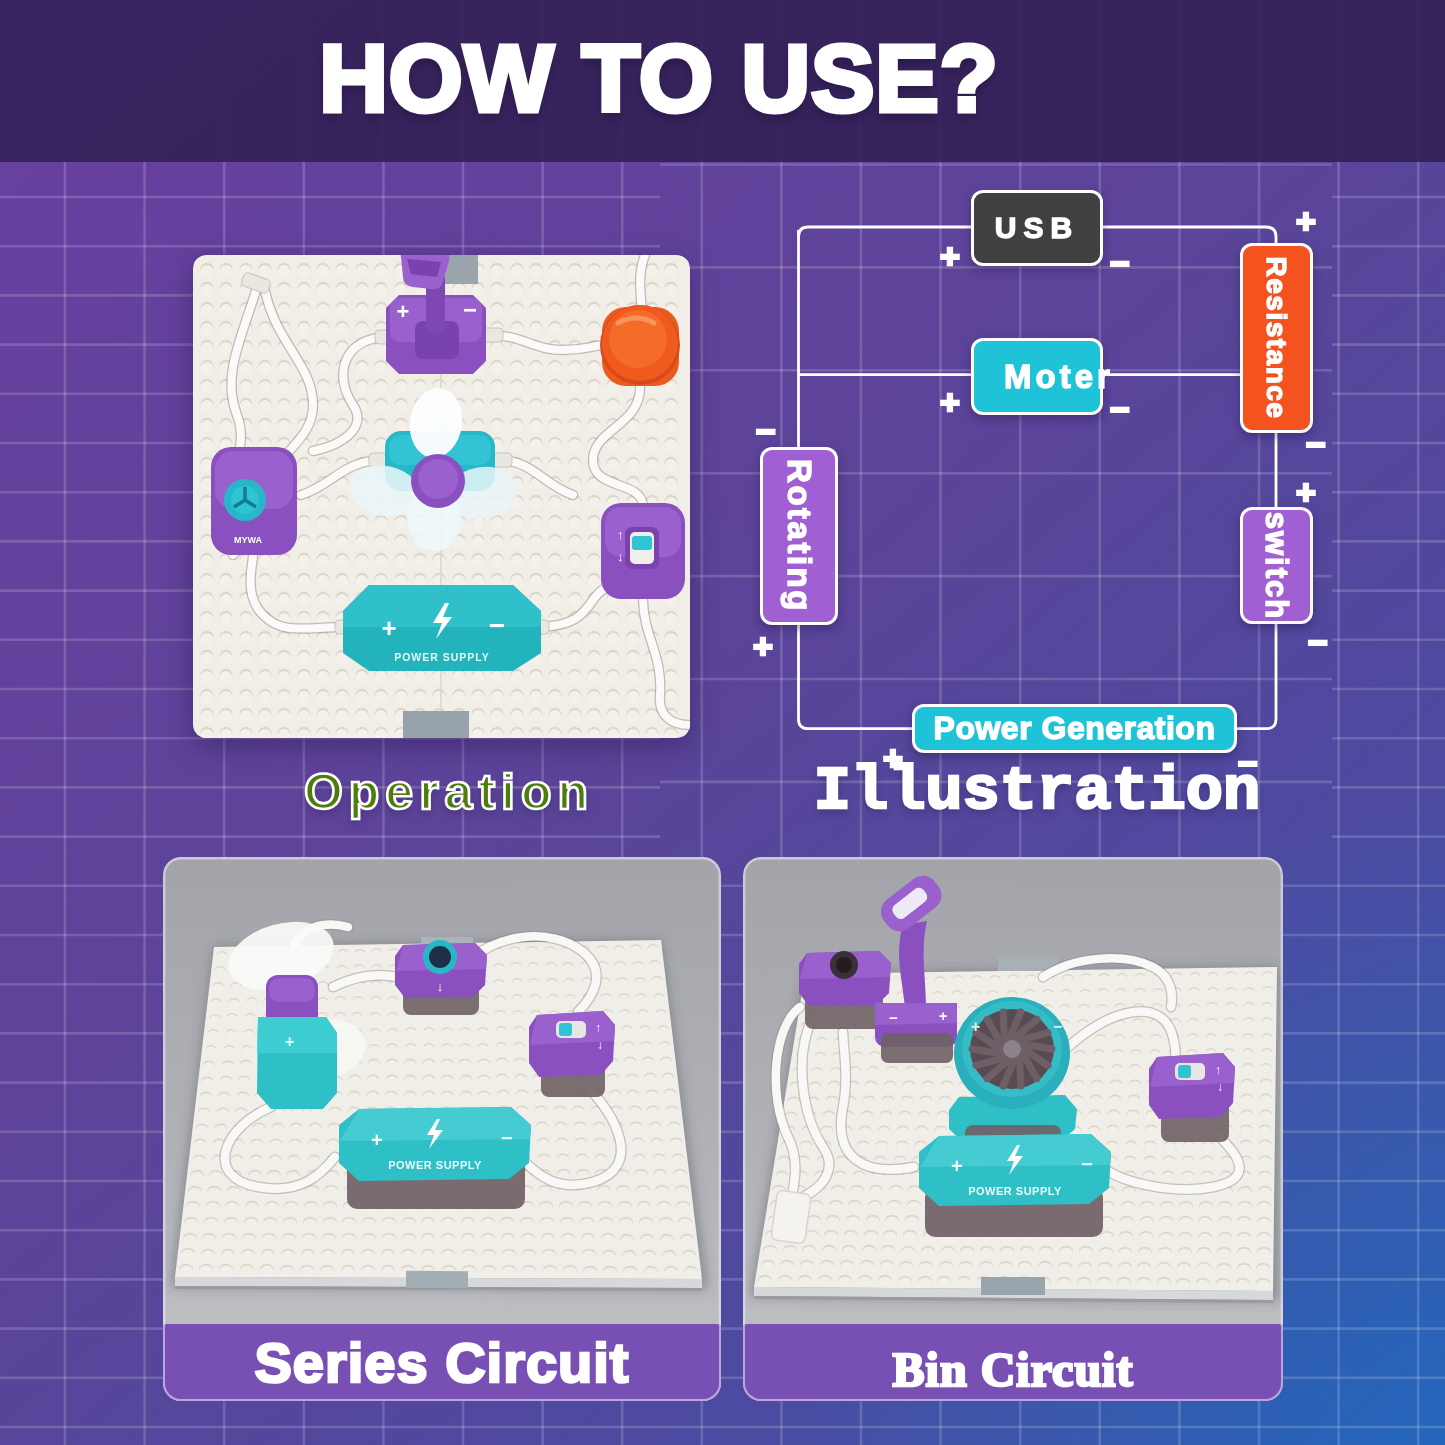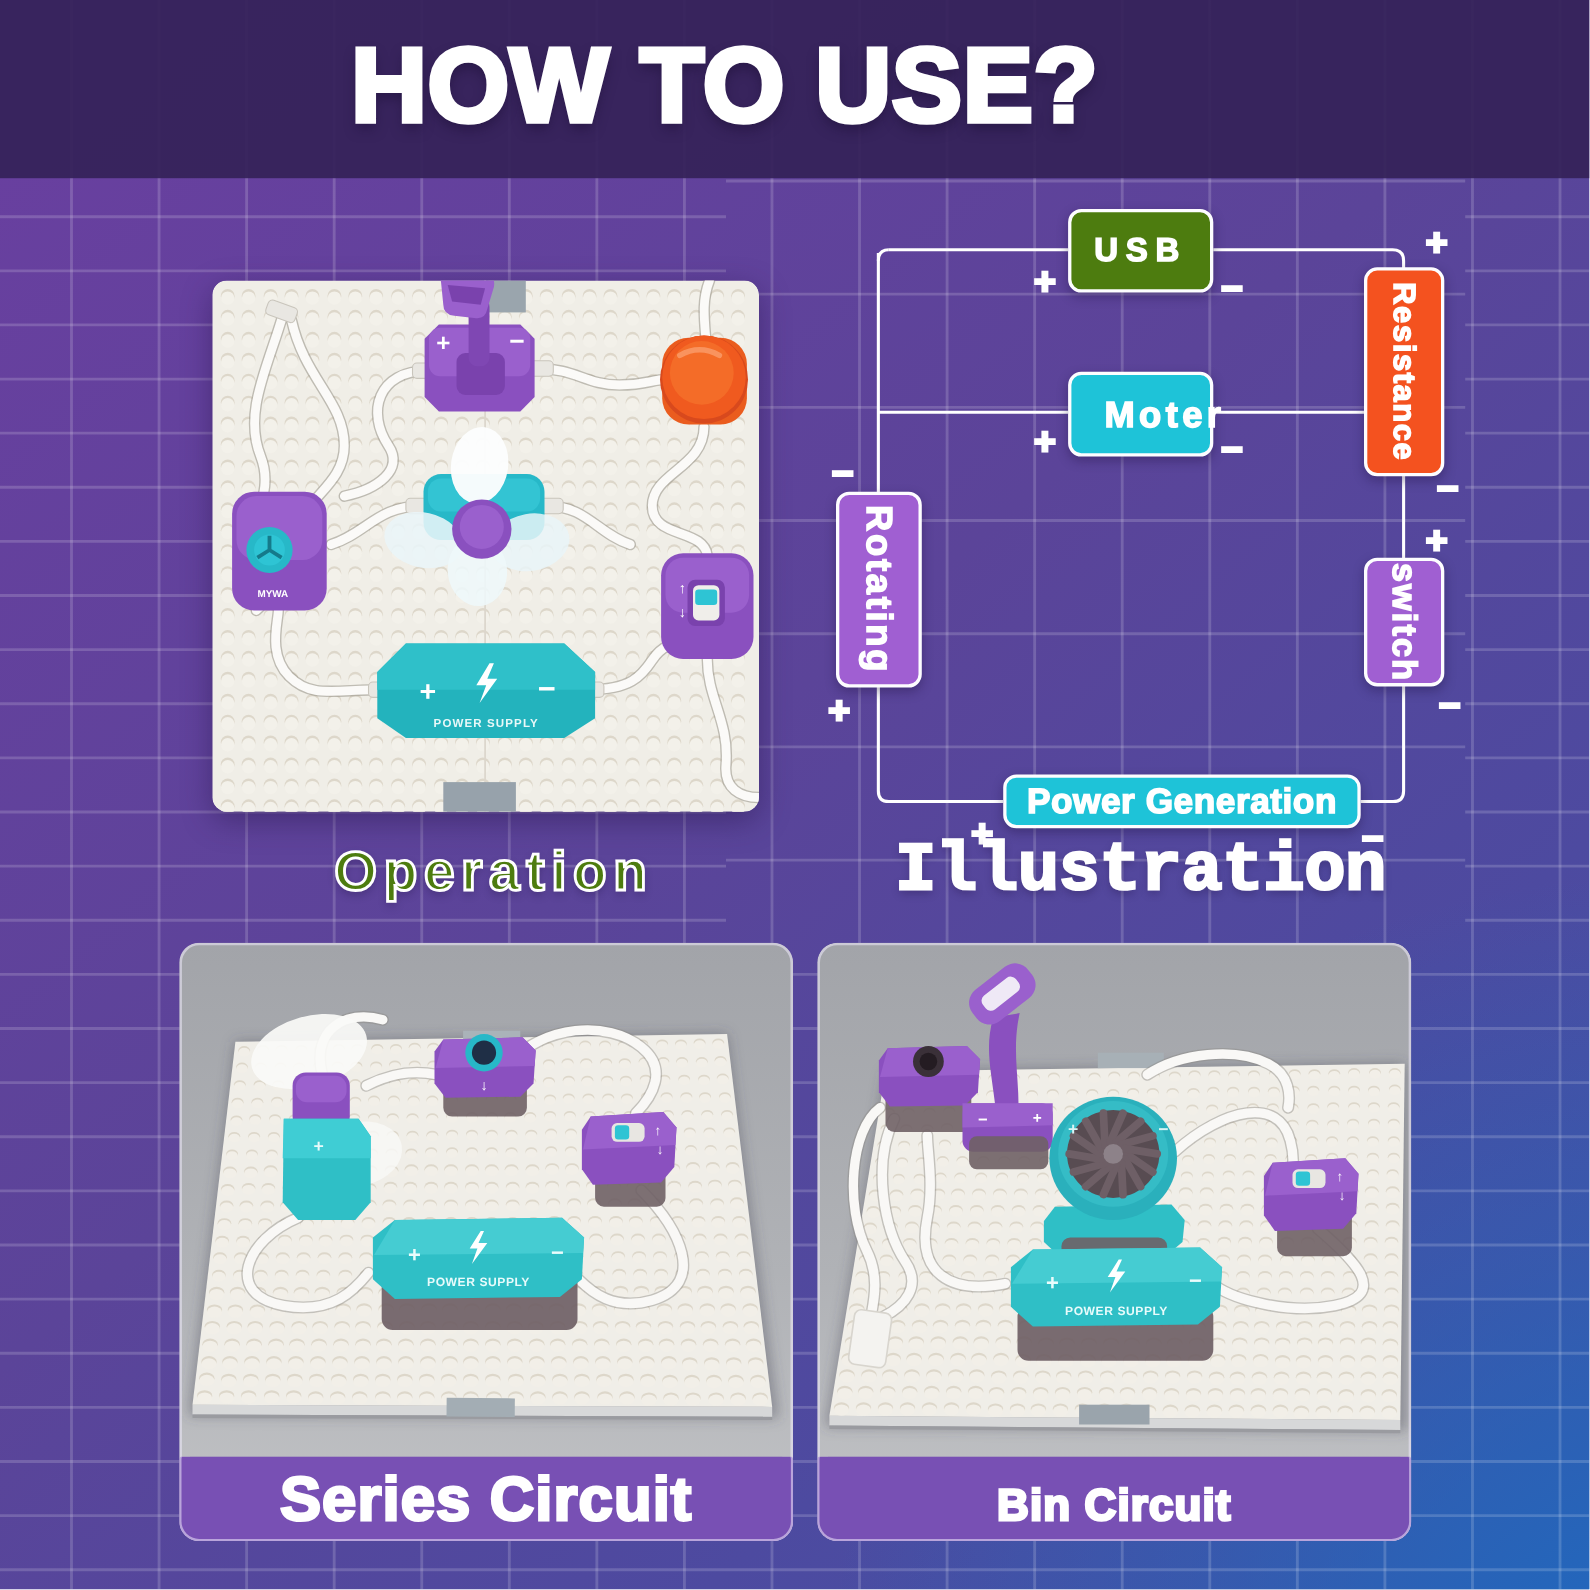--- a/index.html
+++ b/index.html
@@ -829,21 +829,21 @@
     <path d="M 808 227 L 971 227" fill="none" stroke="#fff" stroke-width="2.8"></path>
     <path d="M 1103 227 L 1266 227 Q 1276 227 1276 237 L 1276 250" fill="none" stroke="#fff" stroke-width="2.8"></path>
     <path d="M 798.5 237 Q 798.5 227 808 227" fill="none" stroke="#fff" stroke-width="2.8"></path>
     <path d="M 798.5 230 L 798.5 719" fill="none" stroke="#fff" stroke-width="2.8"></path>
     <path d="M 798.5 719 Q 798.5 728.7 808 728.7 L 912 728.7" fill="none" stroke="#fff" stroke-width="2.8"></path>
     <path d="M 798.5 374.7 L 971 374.7" fill="none" stroke="#fff" stroke-width="2.8"></path>
     <path d="M 1103 374.7 L 1240 374.7" fill="none" stroke="#fff" stroke-width="2.8"></path>
     <path d="M 1276 430 L 1276 510" fill="none" stroke="#fff" stroke-width="2.8"></path>
     <path d="M 1276 620 L 1276 719 Q 1276 728.7 1266.4 728.7 L 1237 728.7" fill="none" stroke="#fff" stroke-width="2.8"></path>
   </svg>
-<div style="position:absolute;box-sizing:border-box;border:3px solid #fdfdff;border-radius:12px;display:flex;align-items:center;justify-content:center;font-family:'Liberation Sans',sans-serif;font-weight:700;color:#fff;box-shadow:0 4px 10px rgba(30,15,60,0.35);left:971px;top:190px;width:132px;height:76px;background:#4d7c0f;">
+<div style="position:absolute;box-sizing:border-box;border:3px solid #fdfdff;border-radius:12px;display:flex;align-items:center;justify-content:center;font-family:'Liberation Sans',sans-serif;font-weight:700;color:#fff;box-shadow:0 4px 10px rgba(30,15,60,0.35);left:971px;top:190px;width:132px;height:76px;background:#404040;">
     <span style="font-size:30px;letter-spacing:7px;-webkit-text-stroke:1.4px #fff;white-space:nowrap;">USB</span>
   </div>
 <div style="position:absolute;box-sizing:border-box;border:3px solid #fdfdff;border-radius:12px;display:flex;align-items:center;justify-content:center;font-family:'Liberation Sans',sans-serif;font-weight:700;color:#fff;box-shadow:0 4px 10px rgba(30,15,60,0.35);left:971px;top:338px;width:132px;height:77px;background:#1ec3d8;padding-left:44px;">
     <span style="font-size:33px;letter-spacing:4px;-webkit-text-stroke:1.4px #fff;white-space:nowrap;">Moter</span>
   </div>
 <div style="position:absolute;box-sizing:border-box;border:3px solid #fdfdff;border-radius:12px;display:flex;align-items:center;justify-content:center;font-family:'Liberation Sans',sans-serif;font-weight:700;color:#fff;box-shadow:0 4px 10px rgba(30,15,60,0.35);left:1240px;top:243px;width:73px;height:190px;background:#f4521f;">
     <span style="font-size:28px;letter-spacing:1.5px;-webkit-text-stroke:1.4px #fff;white-space:nowrap;transform:rotate(90deg);">Resistance</span>
   </div>
 <div style="position:absolute;box-sizing:border-box;border:3px solid #fdfdff;border-radius:12px;display:flex;align-items:center;justify-content:center;font-family:'Liberation Sans',sans-serif;font-weight:700;color:#fff;box-shadow:0 4px 10px rgba(30,15,60,0.35);left:760px;top:447px;width:78px;height:178px;background:#a05fd2;">
     <span style="font-size:33px;letter-spacing:2.5px;-webkit-text-stroke:1.4px #fff;white-space:nowrap;transform:rotate(90deg);">Rotating</span>
@@ -2152,12 +2152,12 @@
         <rect x="435" y="208" width="13" height="13" rx="3" fill="#2ec4d4"></rect>
         <text x="472" y="217" font-family="Liberation Sans" font-size="12" font-weight="bold" fill="#fff">↑</text>
         <text x="474" y="234" font-family="Liberation Sans" font-size="12" font-weight="bold" fill="#fff">↓</text>
       </g>
       <rect x="1.2" y="1.2" width="537.6" height="541.6" rx="17" fill="none" stroke="rgba(238,234,252,0.55)" stroke-width="2.4"></rect>
     </g>
   </svg>
 <div style="position:absolute;left:163px;top:1324px;width:558px;height:77px;background:#7850b4;border-radius:3px 3px 18px 18px;box-sizing:border-box;border:2px solid rgba(238,234,252,0.55);border-top:none;"></div>
 <div style="position:absolute;left:743px;top:1324px;width:540px;height:77px;background:#7850b4;border-radius:3px 3px 18px 18px;box-sizing:border-box;border:2px solid rgba(238,234,252,0.55);border-top:none;"></div>
 <div style="position:absolute;left:163px;top:1324px;width:558px;height:77px;display:flex;align-items:center;justify-content:center;color:#fff;font-family:Liberation Sans, sans-serif;font-weight:700;font-size:56px;letter-spacing:1px;-webkit-text-stroke:2.6px #fff;">Series Circuit</div>
-<div style="position:absolute;left:743px;top:1324px;width:540px;height:90px;display:flex;align-items:center;justify-content:center;color:#fff;font-family:Liberation Sans, sans-serif;font-weight:700;font-size:40px;letter-spacing:1px;-webkit-text-stroke:2.6px #fff;">Bin Circuit</div>
+<div style="position:absolute;left:743px;top:1324px;width:540px;height:90px;display:flex;align-items:center;justify-content:center;color:#fff;font-family:Liberation Serif, serif;font-weight:700;font-size:48px;letter-spacing:1px;-webkit-text-stroke:2.6px #fff;">Bin Circuit</div>
 </body></html>

